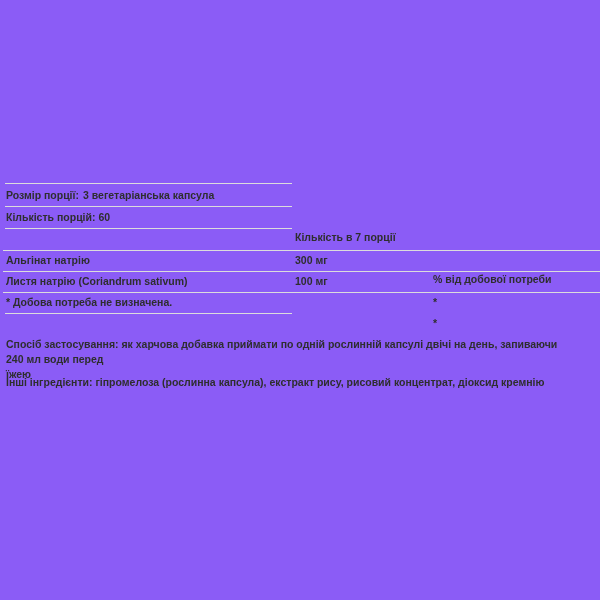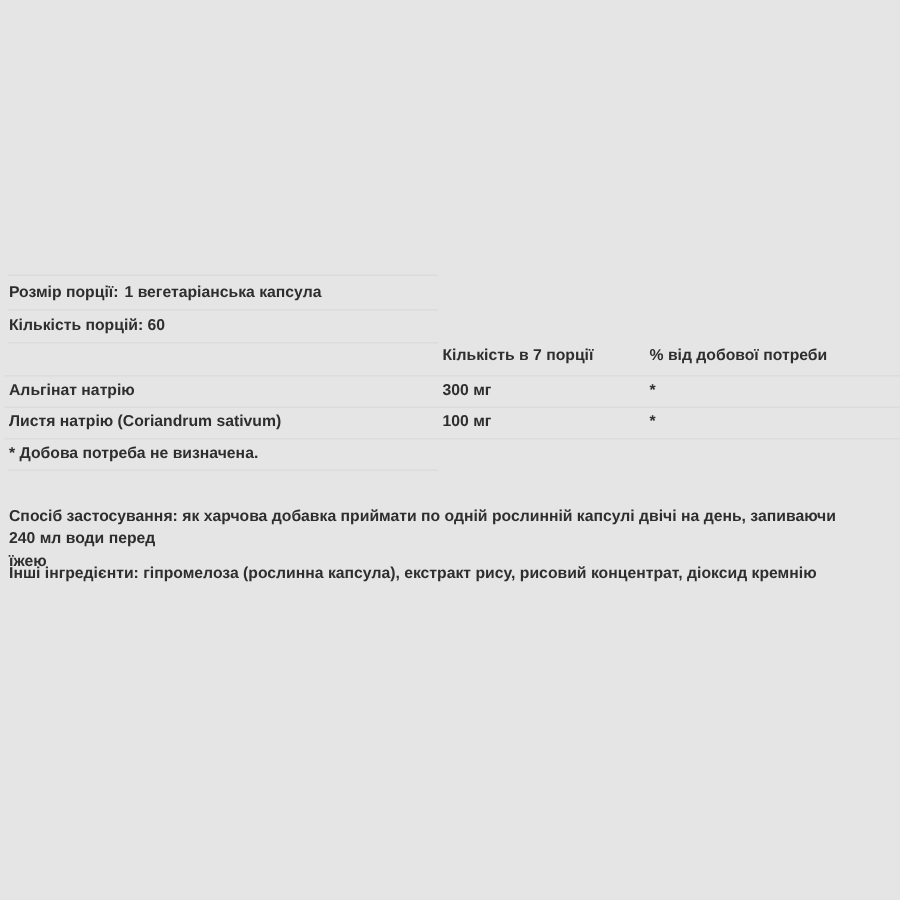--- a/index.html
+++ b/index.html
@@ -1,49 +1,49 @@
 <!DOCTYPE html>
 <html lang="uk"><head>
 <meta charset="utf-8">
 <style>
   html,body{margin:0;padding:0;background:#ffffff;}
   .sheet{
     position:relative;
     width:600px;height:600px;
-    background:#e5e5e5;
+    background:#8b5cf6;
     font-family:"Liberation Sans","DejaVu Sans",sans-serif;
     font-weight:700;
     color:#2e2e2e;
     font-size:10.5px;
     overflow:hidden;
   }
   .divider{position:absolute;height:1px;background:#dcdcdc;}
   .divider.short{left:5px;width:287px;}
   .divider.full{left:3px;width:597px;}
   .trow{position:absolute;left:0;width:600px;height:14px;line-height:14px;}
   .cell{position:absolute;top:0;white-space:nowrap;}
   .c1{left:6px;}
   .c2{left:295px;}
-  .c3{left:433px;}
+  .c3{left:433px;margin-top:42px;}
   .para{
     position:absolute;left:6px;width:552px;
     line-height:15px;
     white-space:pre-line;
     margin-top:19px;
   }
 </style>
 </head>
 <body>
 
 <div class="sheet">
 
   <div class="divider short" style="top:183px"></div>
   <div class="trow" style="top:188px">
     <span class="cell c1">Розмір порції:</span>
-    <span class="cell" style="left:83px">1 вегетаріанська капсула</span>
+    <span class="cell" style="left:83px">3 вегетаріанська капсула</span>
   </div>
   <div class="divider short" style="top:206px"></div>
 
   <div class="trow" style="top:210px">
     <span class="cell c1">Кількість порцій: 60</span>
   </div>
   <div class="divider short" style="top:228px"></div>
 
   <div class="trow" style="top:230px">
     <span class="cell c2">Кількість в 7 порції</span>

